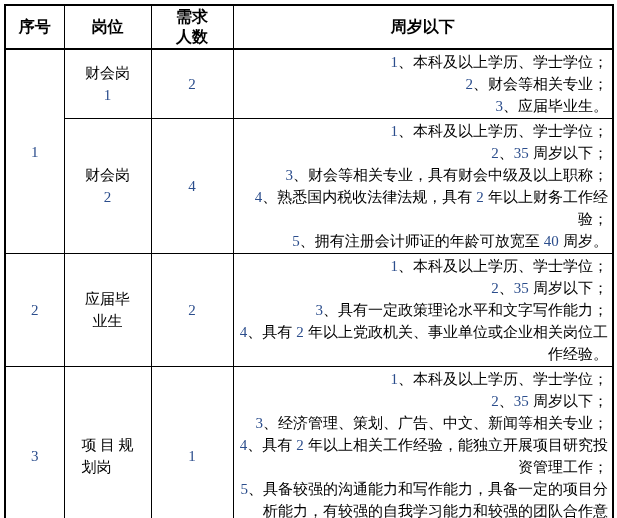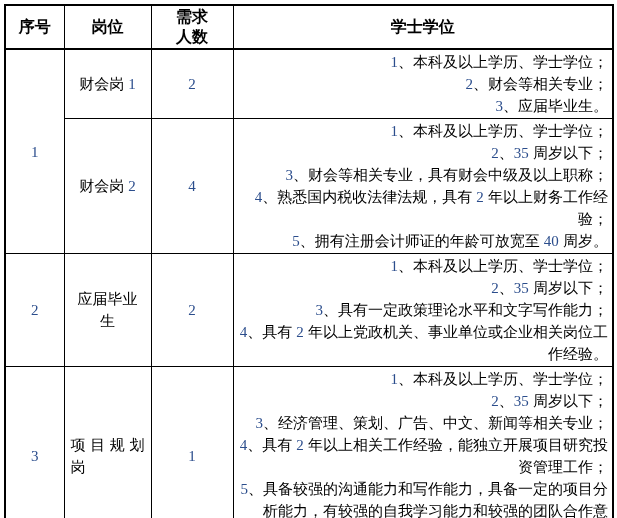--- a/index.html
+++ b/index.html
@@ -48,21 +48,21 @@
   th.prewrap { white-space: pre-line; margin-left: 15px; }
   td.seq, td.count {
     text-align: center;
     font-size: 15px;
     padding: 0 2px;
   }
   td.pos {
     text-align: center;
     font-size: 15px;
     line-height: 22px;
-    padding: 0 6px;
+    padding: 0 17px;
   }
   td.pos.justify {
     text-align: justify;
     text-justify: inter-character;
     text-align-last: left;
   }
   td.req {
     font-size: 15px;
     line-height: 22px;
     padding: 1px 4px 1px 6px;
@@ -83,21 +83,21 @@
       <col style="width:87px">
       <col style="width:82px">
       <col style="width:380px">
     </colgroup>
     <tbody>
       <tr class="header-row">
         <th>序号</th>
         <th>岗位</th>
         <th class="prewrap">需求
 人数</th>
-        <th>学士学位</th>
+        <th>周岁以下</th>
       </tr>
 
       <tr class="row-ck1">
         <td class="seq" rowspan="2"><span class="num">1</span></td>
         <td class="pos">财会岗 <span class="num">1</span></td>
         <td class="count"><span class="num">2</span></td>
         <td class="req">
           <div><span class="num">1</span>、本科及以上学历、学士学位；</div>
           <div><span class="num">2</span>、财会等相关专业；</div>
           <div><span class="num">3</span>、应届毕业生。</div>

